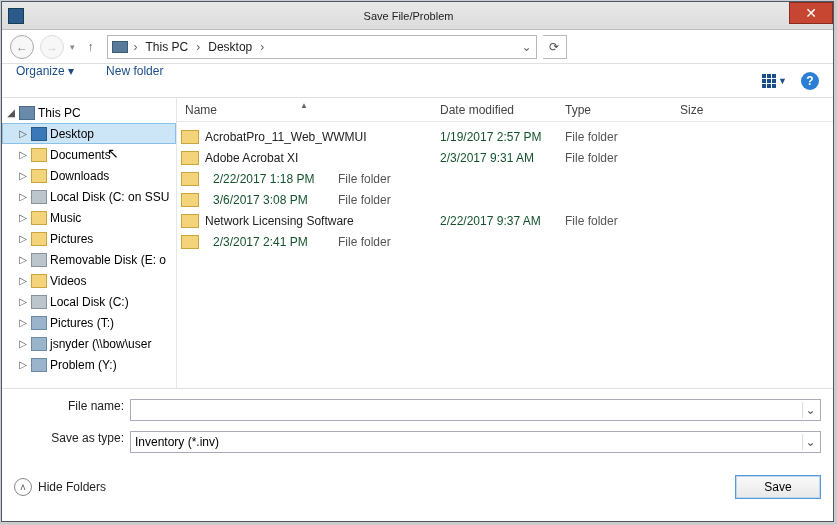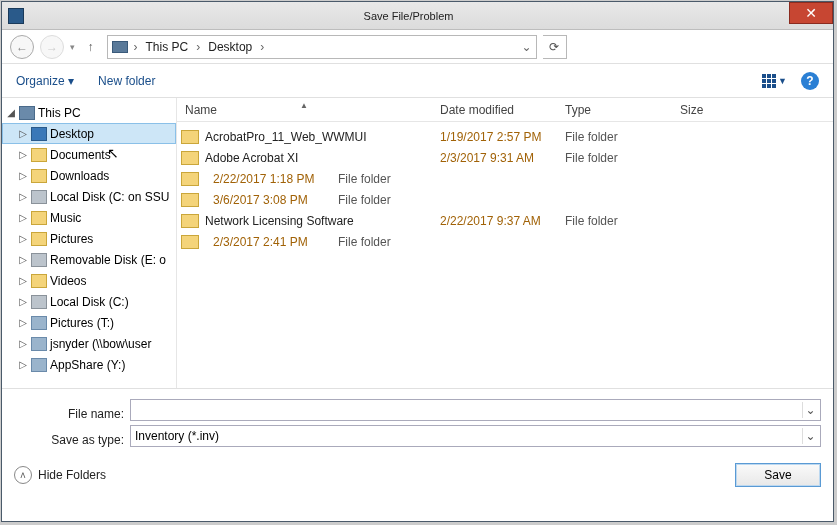--- a/index.html
+++ b/index.html
@@ -14,21 +14,21 @@
   .nav-round.disabled{color:#ccc;border-color:#ddd;}
   .up-arrow{width:20px;text-align:center;color:#555;}
   .breadcrumb{flex:0 0 430px;height:24px;border:1px solid #b8b8b8;display:flex;align-items:center;padding:0 4px;gap:4px;background:#fff;}
   .breadcrumb .pc-icon{width:16px;height:12px;background:#5a7a9a;border:1px solid #3a5a7a;display:inline-block;}
   .breadcrumb span.sep{color:#666;padding:0 2px;}
   .breadcrumb span.crumb{color:#222;padding:0 2px;}
   .breadcrumb .spacer{flex:1;}
   .refresh{width:24px;height:24px;border:1px solid #b8b8b8;border-left:none;display:flex;align-items:center;justify-content:center;color:#555;}
   .search{flex:1;height:24px;border:1px solid #b8b8b8;margin-left:8px;display:flex;align-items:center;padding:0 6px;color:#888;}
   .search .mag{margin-left:auto;color:#777;}
-  .toolbar{height:34px;border-bottom:1px solid #e0e0e0;display:flex;align-items:center;padding:0 14px;gap:24px;}
+  .toolbar{height:34px;border-bottom:1px solid #e0e0e0;display:flex;padding:0 14px;gap:32px;}
   .toolbar .link{color:#1a4e8a;cursor:pointer;}
   .toolbar .right{margin-left:auto;display:flex;align-items:center;gap:14px;}
   .view-btn{display:flex;gap:2px;align-items:center;color:#1a4e8a;}
   .view-btn .grid{display:grid;grid-template-columns:4px 4px 4px;grid-template-rows:4px 4px 4px;gap:1px;}
   .view-btn .grid div{background:#1a4e8a;}
   .help{width:18px;height:18px;border-radius:50%;background:#2a7fd4;color:#fff;text-align:center;line-height:18px;font-weight:bold;}
   .body{display:flex;height:290px;}
   .tree{width:175px;border-right:1px solid #e6e6e6;overflow:hidden;padding-top:4px;}
   .tree-row{display:flex;align-items:center;height:21px;padding-left:4px;gap:3px;white-space:nowrap;cursor:default;}
   .tree-row .tw{width:10px;text-align:center;color:#555;font-size:10px;}
@@ -47,24 +47,24 @@
   .columns .col{padding:0 8px;border-right:1px solid transparent;}
   .c-name{width:255px;position:relative;}
   .c-name .sort{position:absolute;left:50%;top:-2px;transform:translateX(-50%);font-size:8px;color:#666;}
   .c-date{width:125px;}
   .c-type{width:115px;}
   .c-size{width:80px;}
   .rows{padding-top:4px;}
   .frow{display:flex;align-items:center;height:21px;padding-left:4px;}
   .frow .ficon{width:18px;height:14px;background:#f4d47a;border:1px solid #caa63a;margin-right:6px;}
   .frow .fname{width:227px;color:#222;}
-  .frow .fdate{width:125px;color:#a16207;padding-left:8px;}
+  .frow .fdate{width:125px;color:#14532d;padding-left:8px;}
   .frow .ftype{width:115px;color:#555;padding-left:8px;}
   .bottom{border-top:1px solid #e0e0e0;padding:10px 12px 0 12px;}
-  .field-row{display:flex;align-items:flex-end;margin-bottom:4px;}
+  .field-row{display:flex;align-items:flex-start;margin-bottom:10px;}
   .field-row label{width:116px;text-align:right;padding-right:6px;color:#222;}
   .field-row .combo{flex:1;height:22px;border:1px solid #aab;display:flex;align-items:center;padding:0 4px;background:#fff;position:relative;}
   .field-row .combo .dd{position:absolute;right:2px;top:2px;width:16px;height:16px;text-align:center;line-height:16px;color:#555;border-left:1px solid #ddd;}
   .footer{display:flex;align-items:center;padding:12px 12px 10px 12px;}
   .hide-folders{display:flex;align-items:center;gap:6px;color:#222;cursor:pointer;}
   .hide-folders .circ{width:18px;height:18px;border:1px solid #888;border-radius:50%;display:flex;align-items:center;justify-content:center;font-size:10px;color:#555;}
   .footer .btns{margin-left:auto;display:flex;gap:12px;}
   .btn{width:86px;height:24px;border:1px solid #9a9a9a;background:linear-gradient(#fafafa,#e8e8e8);text-align:center;line-height:22px;cursor:pointer;}
   .btn.primary{border:1px solid #5a9ad4;box-shadow:0 0 0 1px #bcd8f0 inset;}
 </style>
@@ -177,21 +177,21 @@
             <span>Pictures (T:)</span>
           </div>
           <div class="tree-row indent">
             <span class="tw">▷</span>
             <span class="ticon ico-net"></span>
             <span>jsnyder (\\bow\user</span>
           </div>
           <div class="tree-row indent">
             <span class="tw">▷</span>
             <span class="ticon ico-net"></span>
-            <span>AppShare (Y:)</span>
+            <span>Problem (Y:)</span>
           </div>
         </div>
     </div>
     <div class="filelist">
       <div class="columns">
         <div class="col c-name"><span class="sort">▲</span><span>Name</span></div>
         <div class="col c-date">Date modified</div>
         <div class="col c-type">Type</div>
         <div class="col c-size">Size</div>
       </div>

